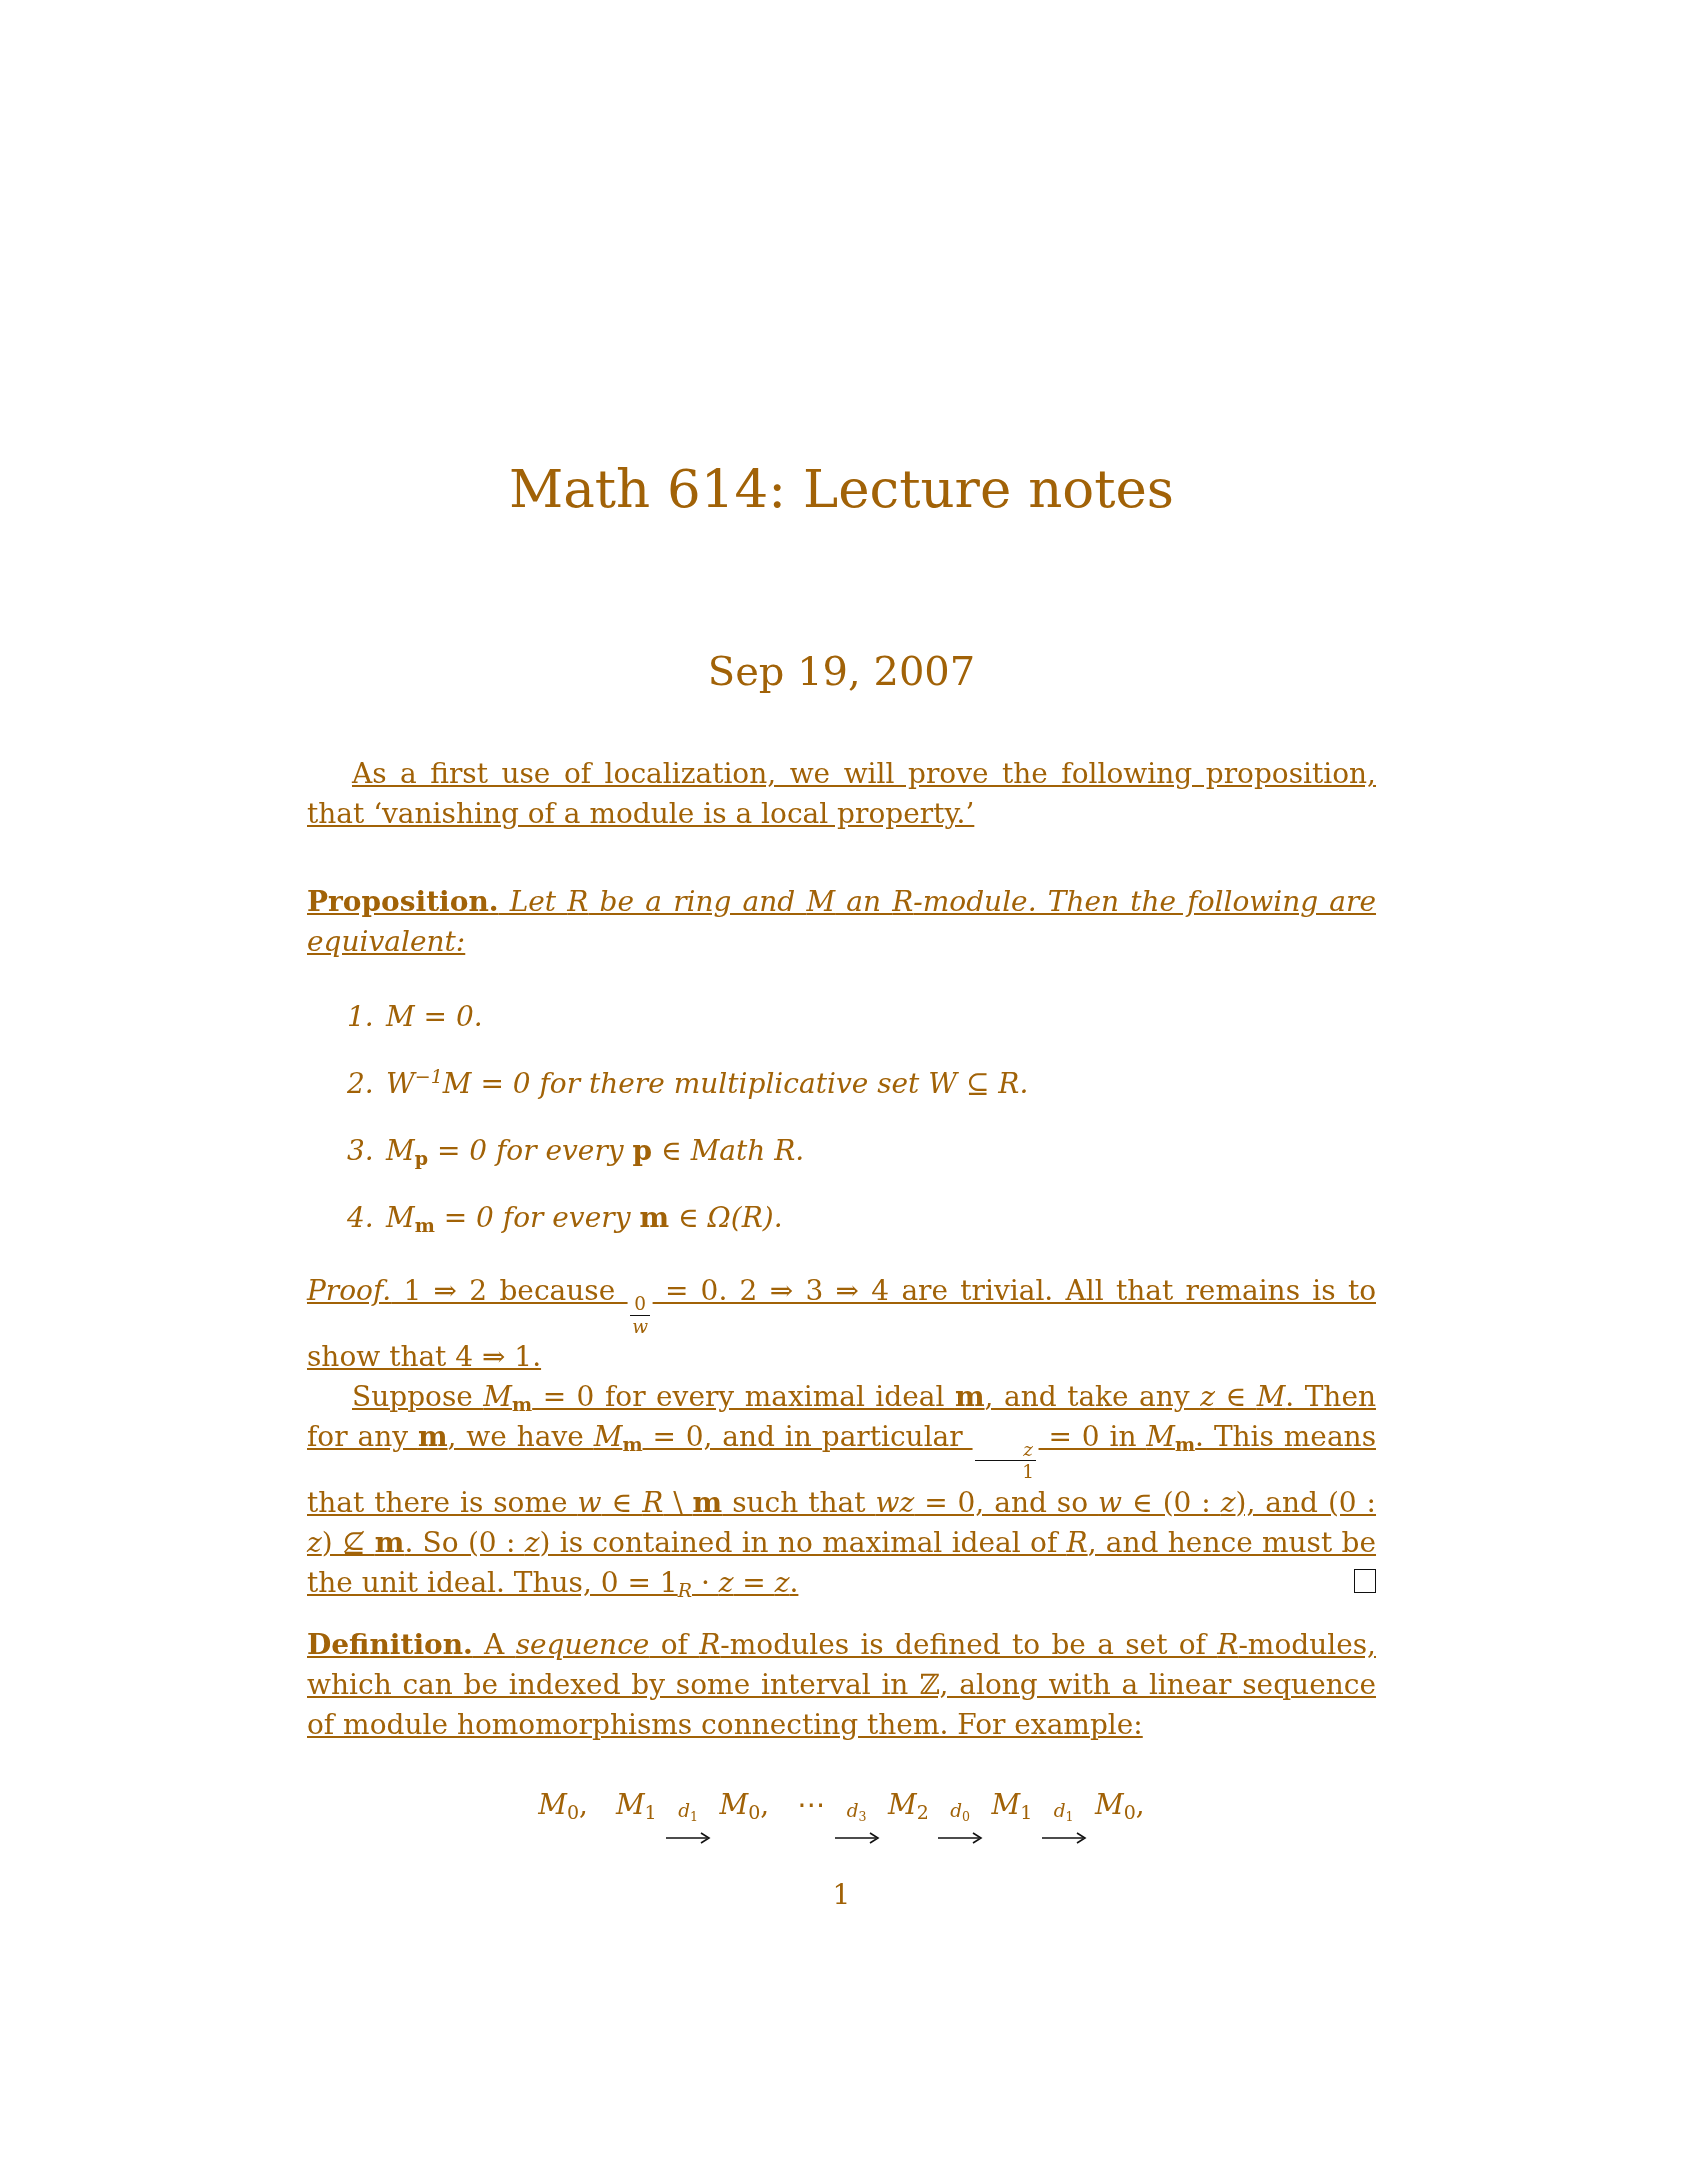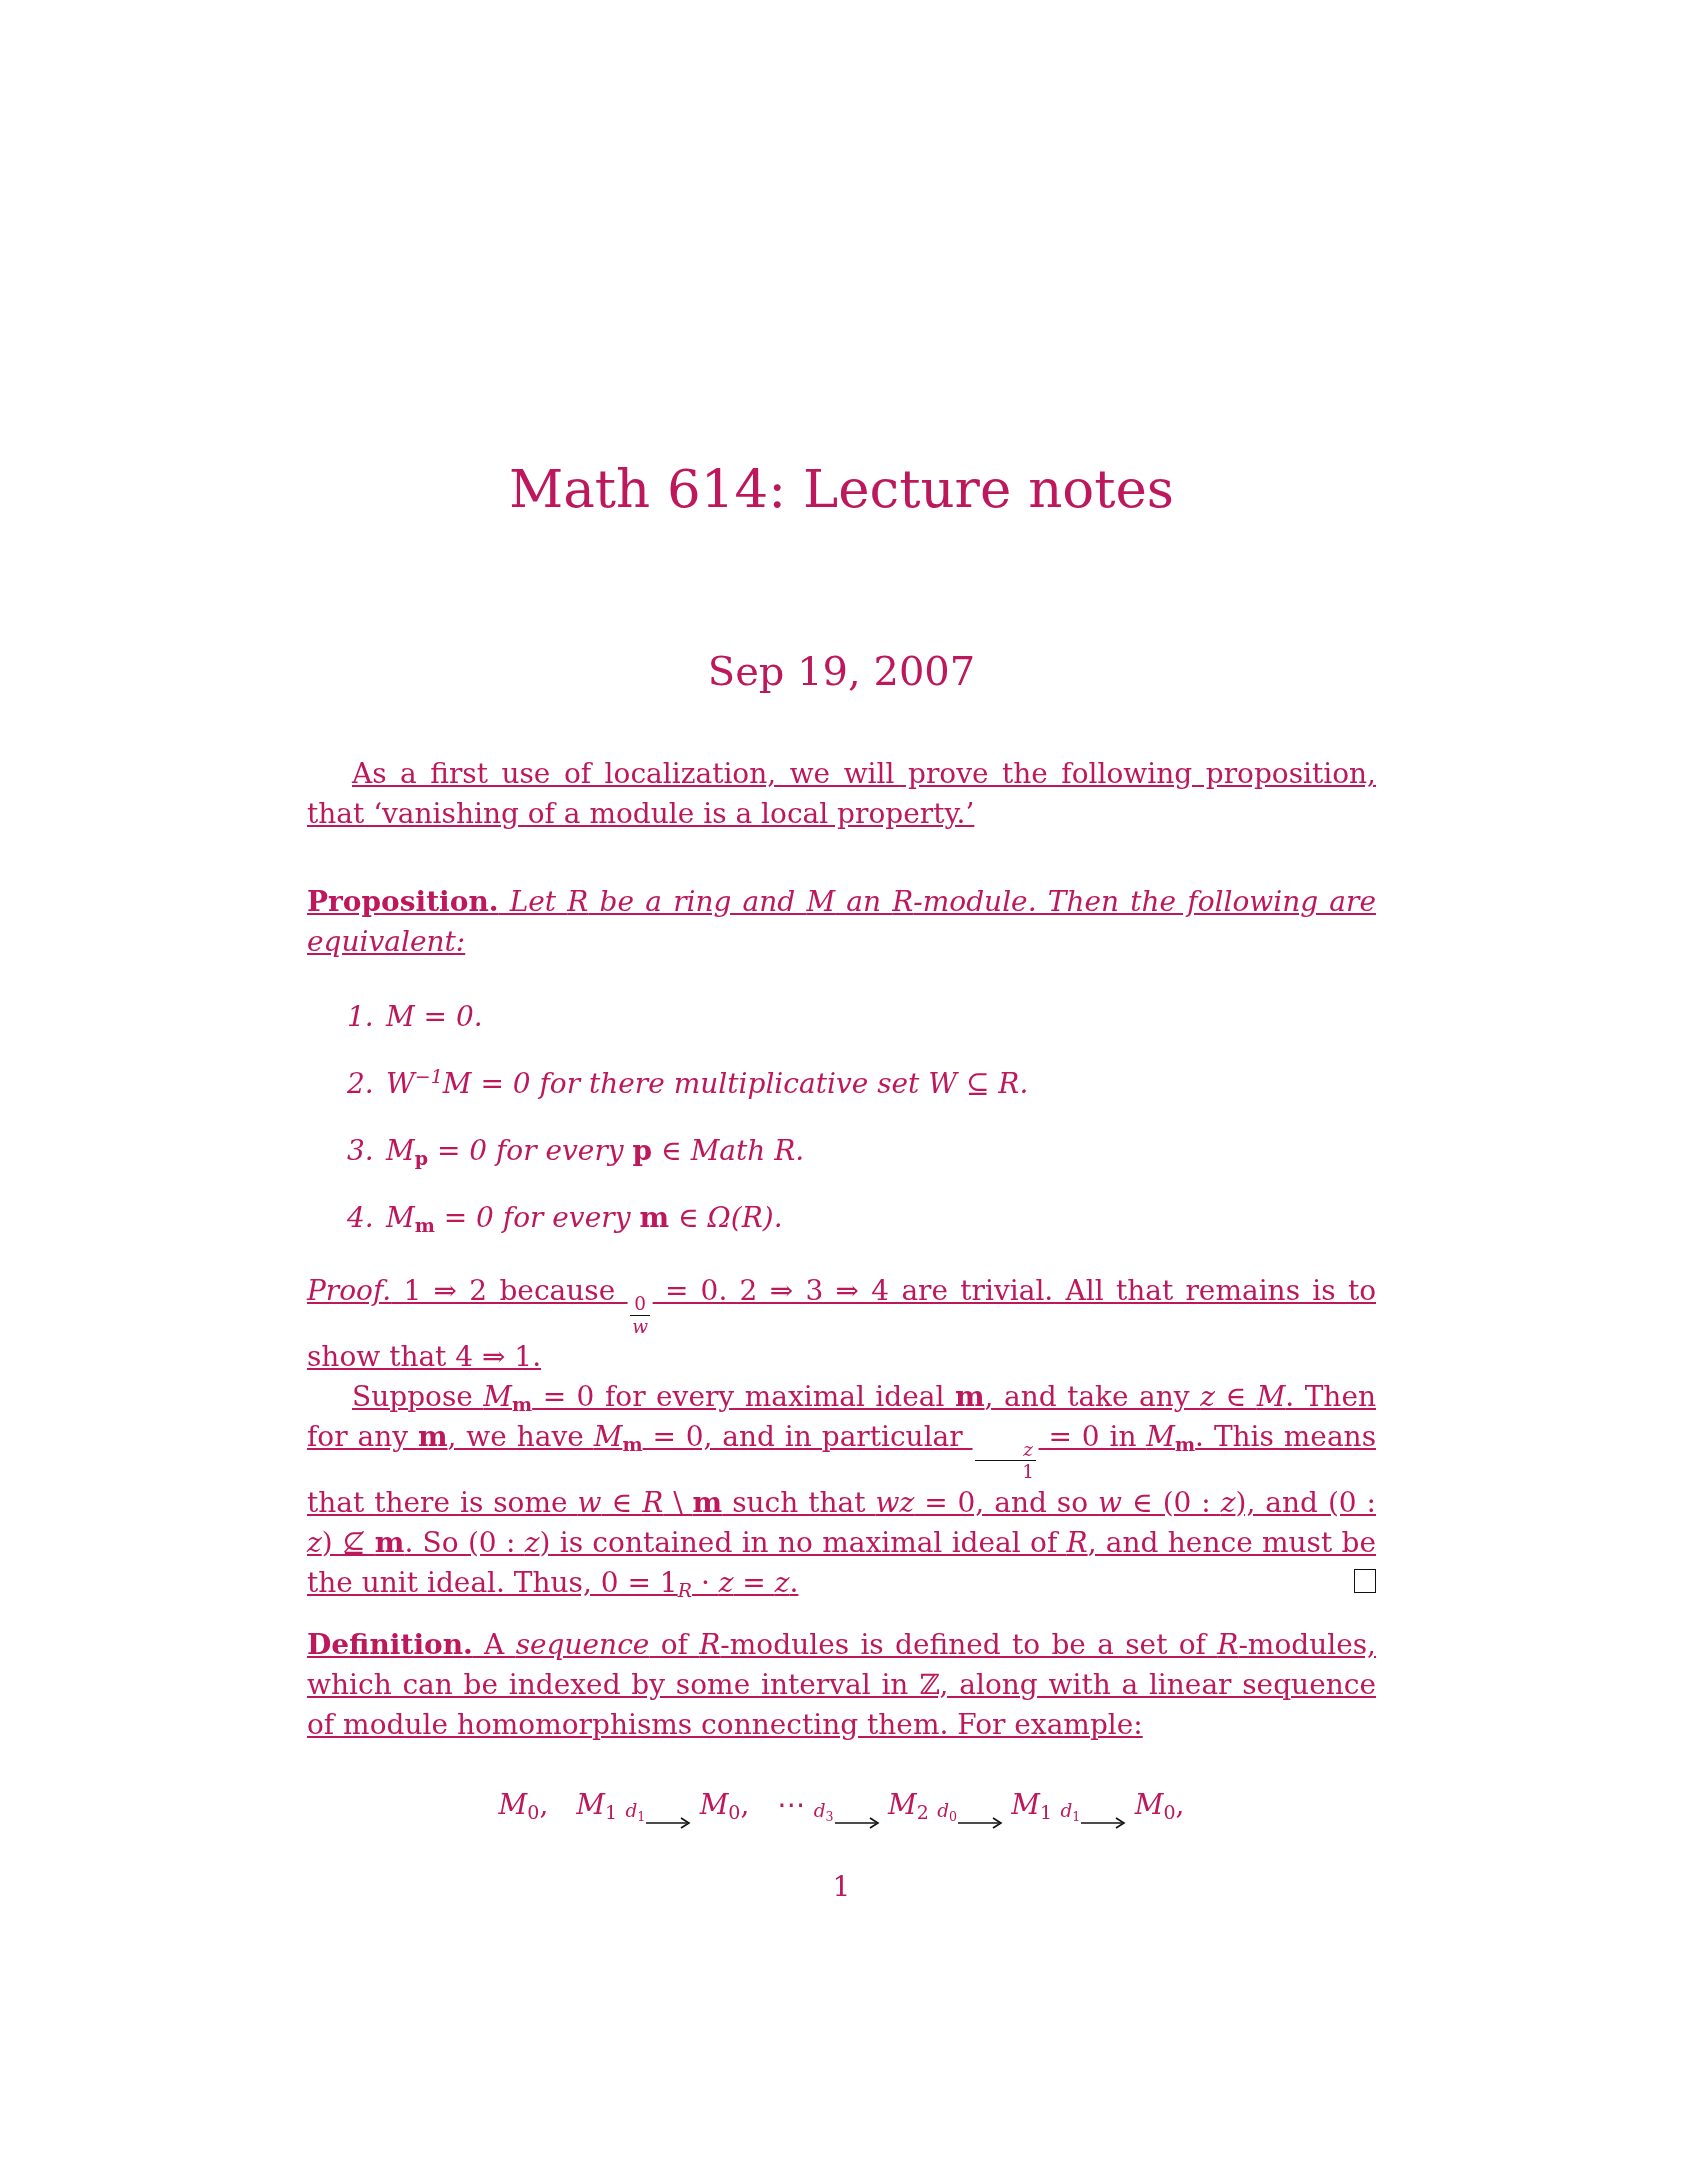--- a/index.html
+++ b/index.html
@@ -1,17 +1,17 @@
 <!DOCTYPE html>
 <html><head>
 <meta charset="utf-8">
 <style>
   html,body{margin:0;padding:0;background:#ffffff;}
   .page{
-    width:1683px;height:2178px;background:#ffffff;color:#be185d;
+    width:1683px;height:2178px;background:#ffffff;color:#a16207;
     font-family:"DejaVu Serif", serif;position:relative;overflow:hidden;
   }
   .content{padding:0 307px;}
   .title{
     text-align:center;font-size:53px;font-weight:400;line-height:1.1;
     margin:460px 0 0 0;
   }
   .date{text-align:center;font-size:40px;line-height:1.1;margin-top:131px;}
   .par{font-size:28px;line-height:40px;text-align:justify;margin:0;text-decoration:underline;}
   .indent{text-indent:45px;}
@@ -41,21 +41,21 @@
   .frak{font-weight:700;font-style:normal;}
   .sub{font-size:68%;vertical-align:-0.28em;line-height:0;}
   .sup{font-size:68%;vertical-align:0.5em;line-height:0;}
   .frac{
     display:inline-flex;flex-direction:column;align-items:center;
     vertical-align:-0.55em;font-size:66%;line-height:1.15;margin:0 .15em;
   }
   .frac .den{border-top:1.5px solid #111;padding:0 .1em;}
   .frac .num{padding:0 .1em;}
   .xarr{
-    display:inline-flex;flex-direction:row;align-items:center;
+    display:inline-flex;flex-direction:column;align-items:center;
     vertical-align:-0.12em;margin:0 .3em;line-height:1;
   }
   .xarr .lbl{font-size:66%;margin-bottom:1px;}
   .xarr .arr{display:block;height:12px;}
   .qed{
     position:absolute;right:0;bottom:10px;width:20px;height:22px;
     border:1.6px solid #111;
   }
 </style>
 </head>

